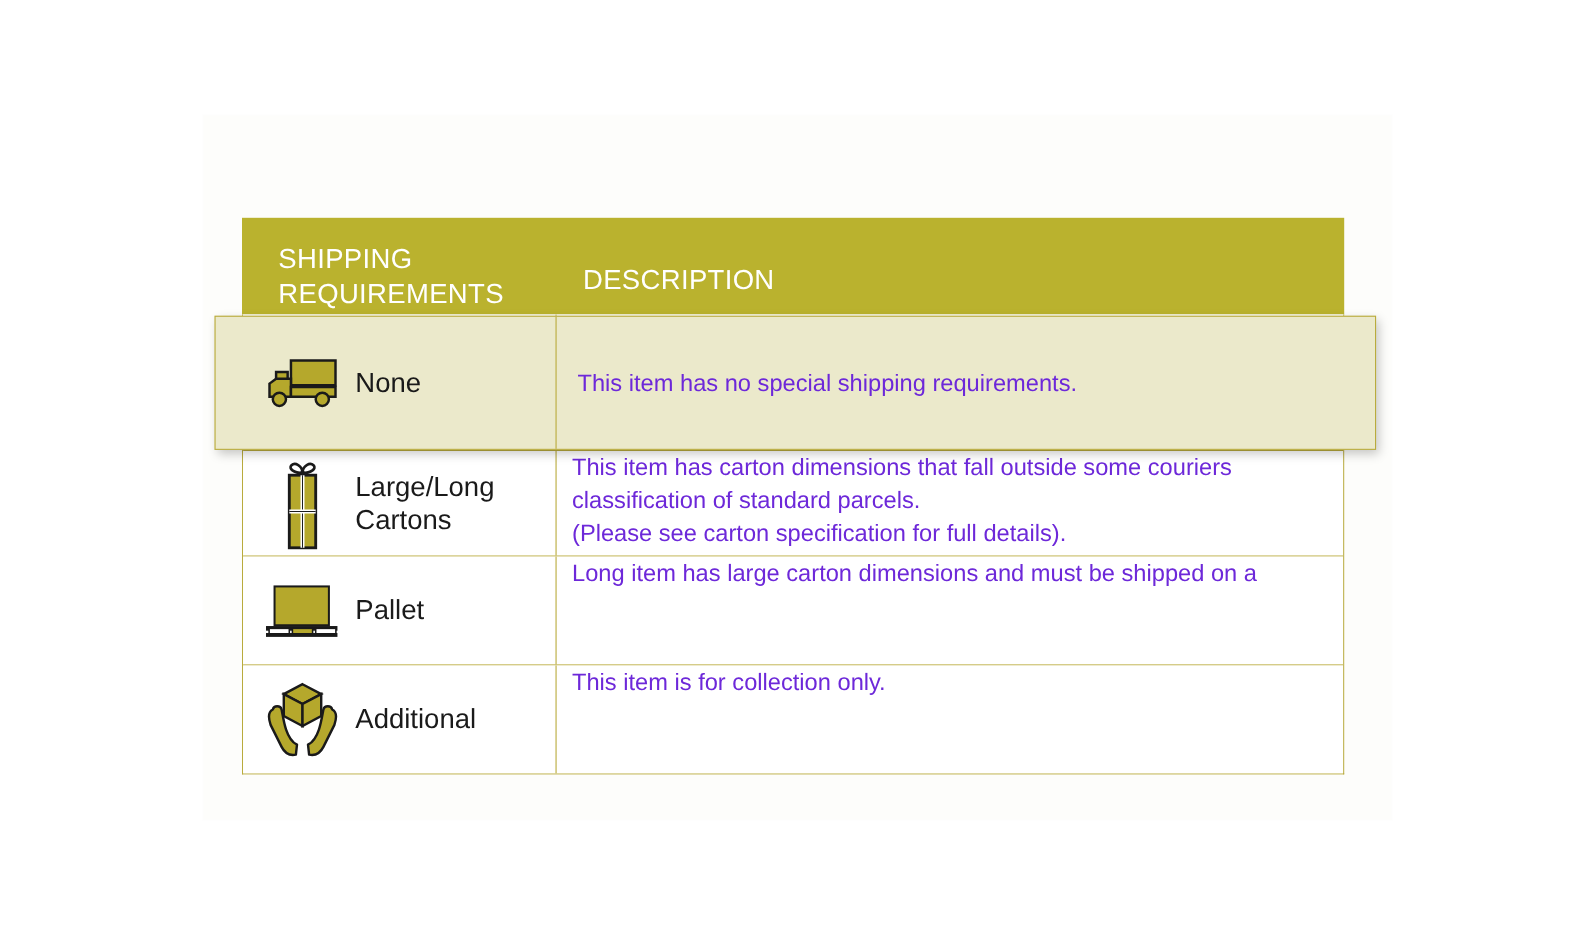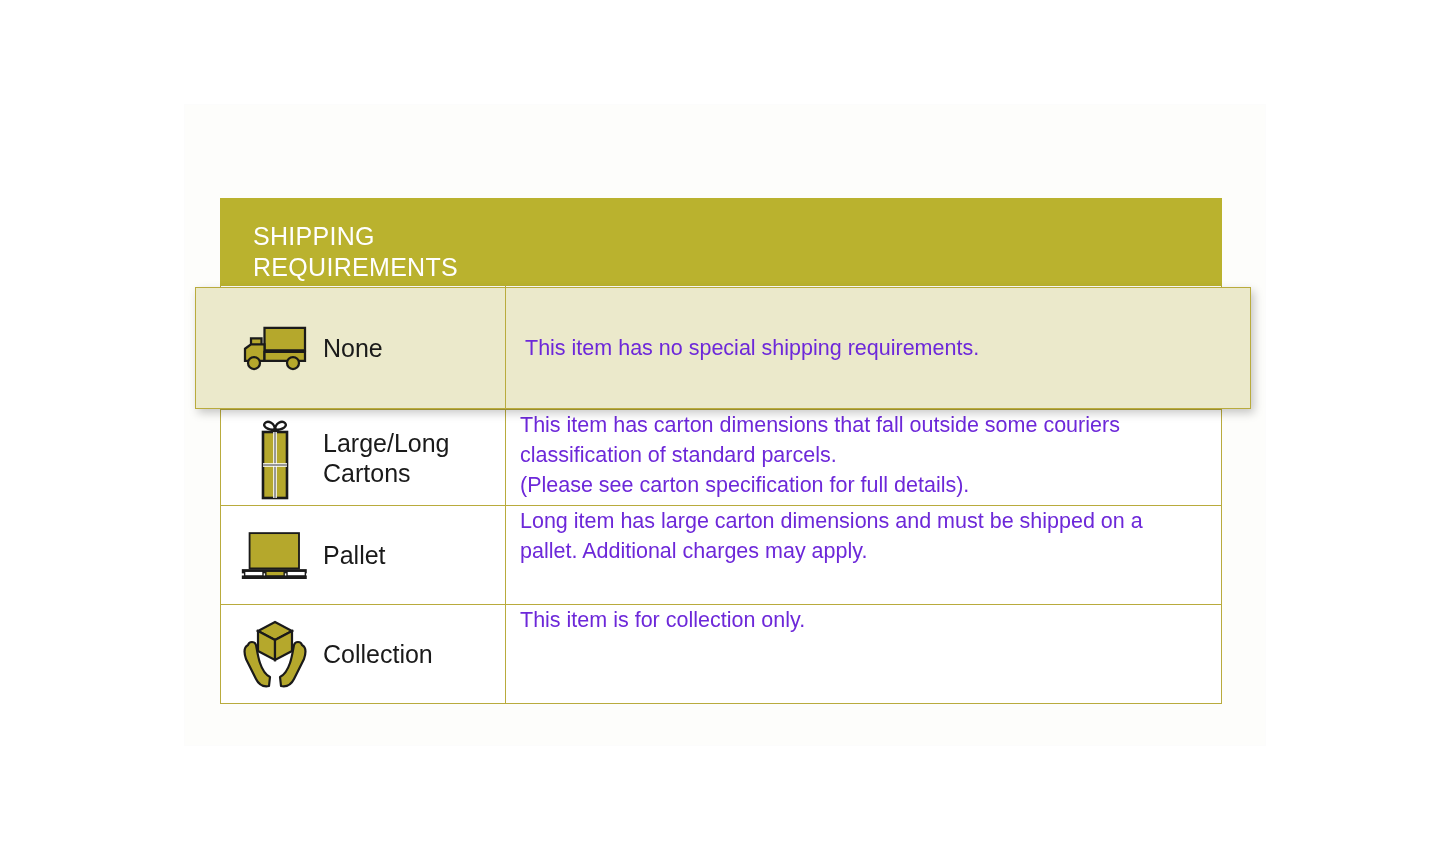--- a/index.html
+++ b/index.html
@@ -153,20 +153,21 @@
 
   svg { display: block; }
 </style>
 </head>
 <body>
 
 <div id="slide-panel"></div>
 
 <div id="table-header">
   <div class="hdr-cell" id="hdr-shipping">SHIPPING REQUIREMENTS</div>
+  <div class="hdr-cell" id="hdr-description">DESCRIPTION</div>
 </div>
 
 <div id="table-body">
 
   <div class="row" id="row-none-spacer">
     <div class="cell-label"></div>
     <div class="cell-desc"></div>
   </div>
 
   <div class="row" id="row-large">
@@ -211,21 +212,20 @@
           <rect x="38" y="58" width="26" height="7" fill="#b5a82c" stroke="#1a1a1a" stroke-width="2"></rect>
           <rect x="68" y="58" width="26" height="7" fill="#ffffff" stroke="#1a1a1a" stroke-width="2"></rect>
           <rect x="4" y="64" width="92" height="5" fill="#1a1a1a"></rect>
         </svg>
       </span>
       <span class="label-text">Pallet</span>
     </div>
     <div class="cell-desc">
       <div>
         <div class="desc-text">Long item has large carton dimensions and must be shipped on a</div>
-        <div class="desc-text">pallet. Additional charges may apply.</div>
       </div>
     </div>
   </div>
 
   <div class="row" id="row-collection">
     <div class="cell-label">
       <span class="icon-box">
         <svg width="66" height="74" viewBox="0 0 66 74">
 
           <polygon points="33,5 50,14 33,23 16,14" fill="#b5a82c" stroke="#1a1a1a" stroke-width="2.2"></polygon>
@@ -234,21 +234,21 @@
 
           <path d="M6 28 C 2 30, 2 36, 4 42 L 14 62 C 17 68, 22 70, 27 69 L 28 60
                    C 24 58, 20 52, 18 46 C 16 40, 15 33, 14 28
                    C 13 24, 7 24, 6 28 Z" fill="#b5a82c" stroke="#1a1a1a" stroke-width="2.2" stroke-linejoin="round"></path>
 
           <path d="M60 28 C 64 30, 64 36, 62 42 L 52 62 C 49 68, 44 70, 39 69 L 38 60
                    C 42 58, 46 52, 48 46 C 50 40, 51 33, 52 28
                    C 53 24, 59 24, 60 28 Z" fill="#b5a82c" stroke="#1a1a1a" stroke-width="2.2" stroke-linejoin="round"></path>
         </svg>
       </span>
-      <span class="label-text">Collection</span>
+      <span class="label-text">Additional</span>
     </div>
     <div class="cell-desc">
       <div class="desc-text">This item is for collection only.</div>
     </div>
   </div>
 
 </div>
 
 <div id="row-none-highlight">
   <div class="hl-label">

